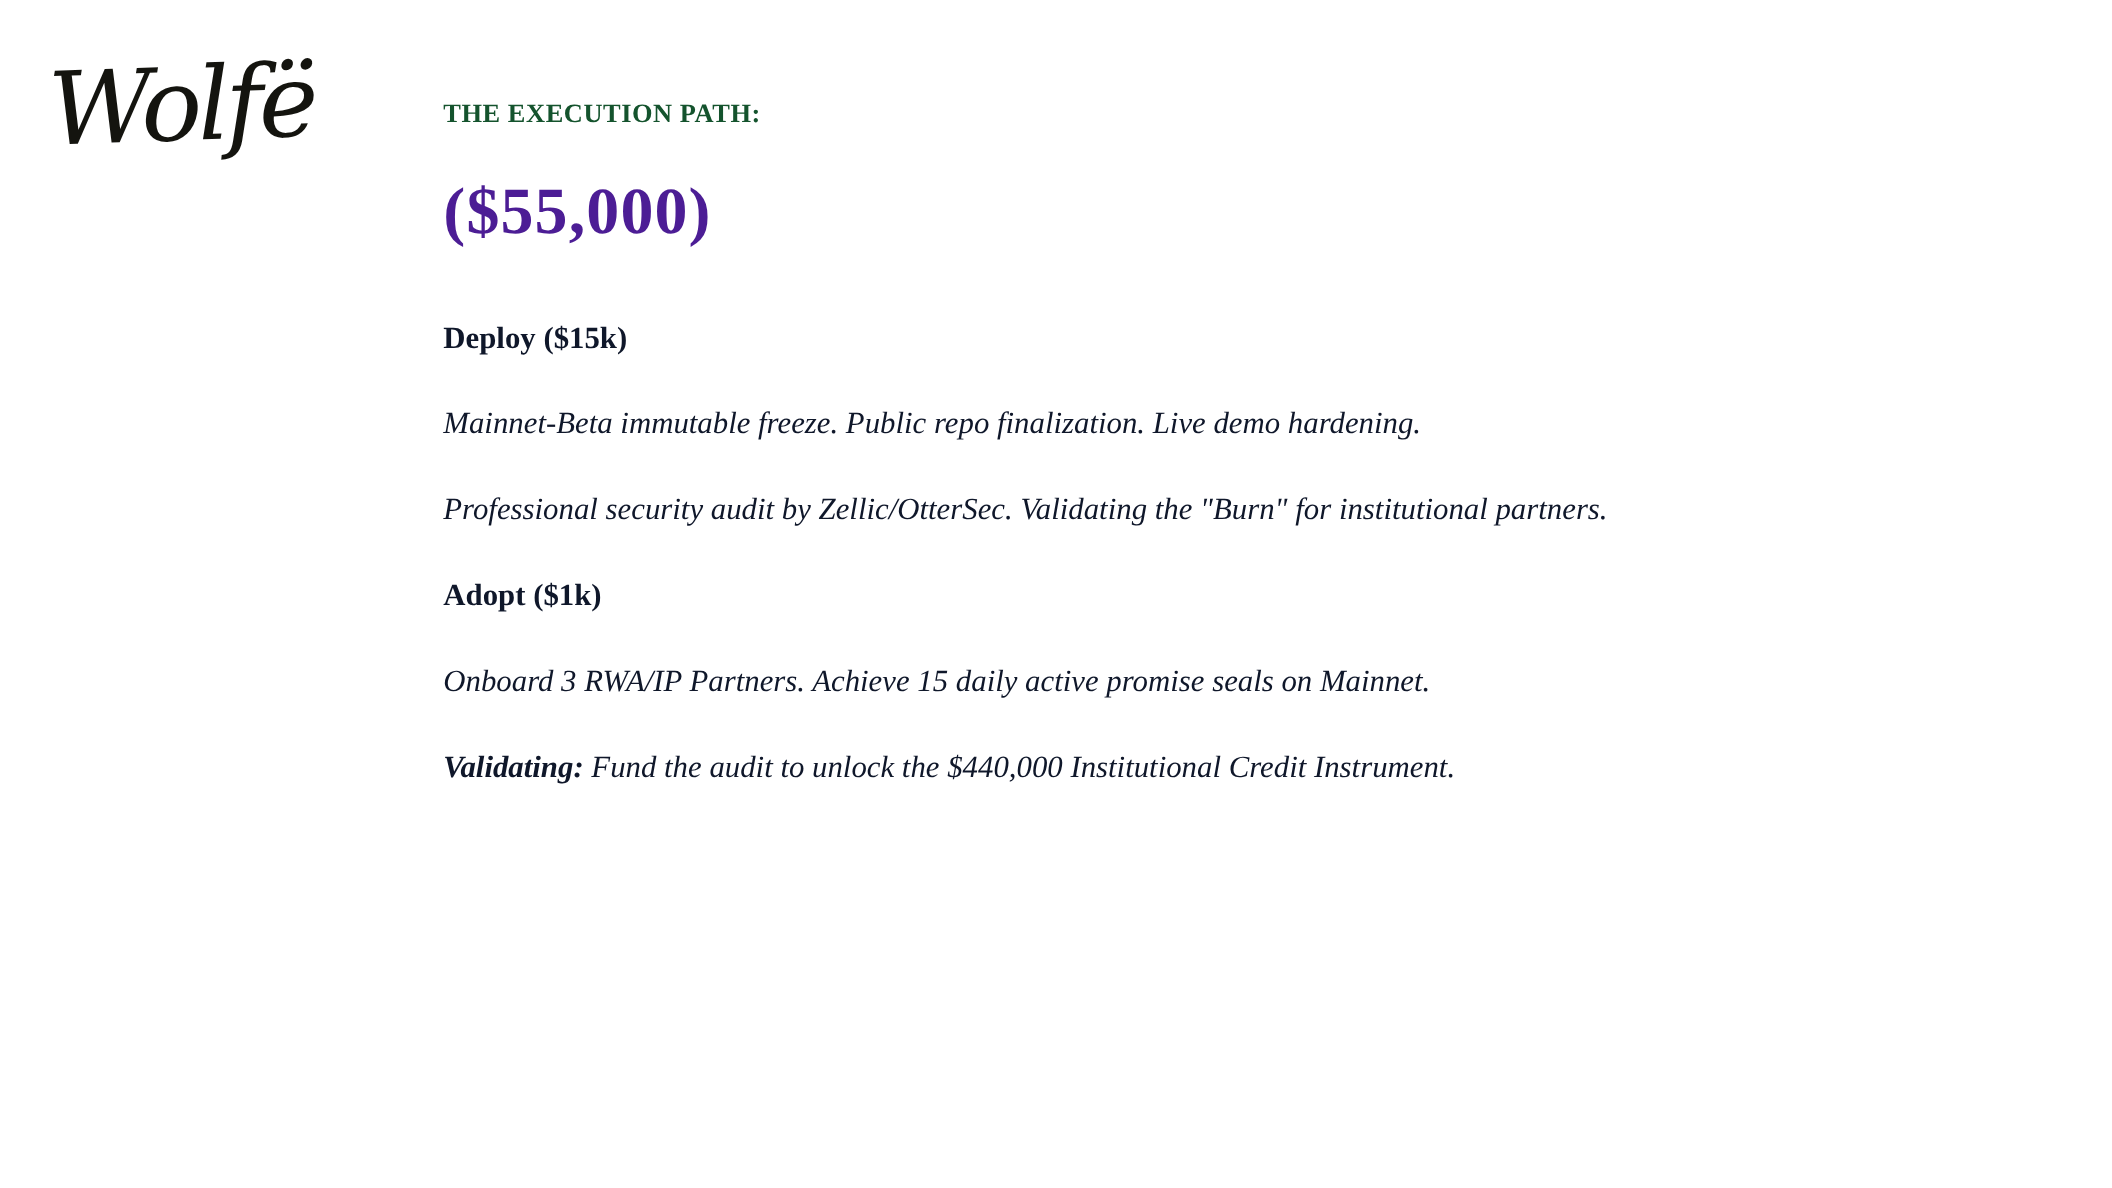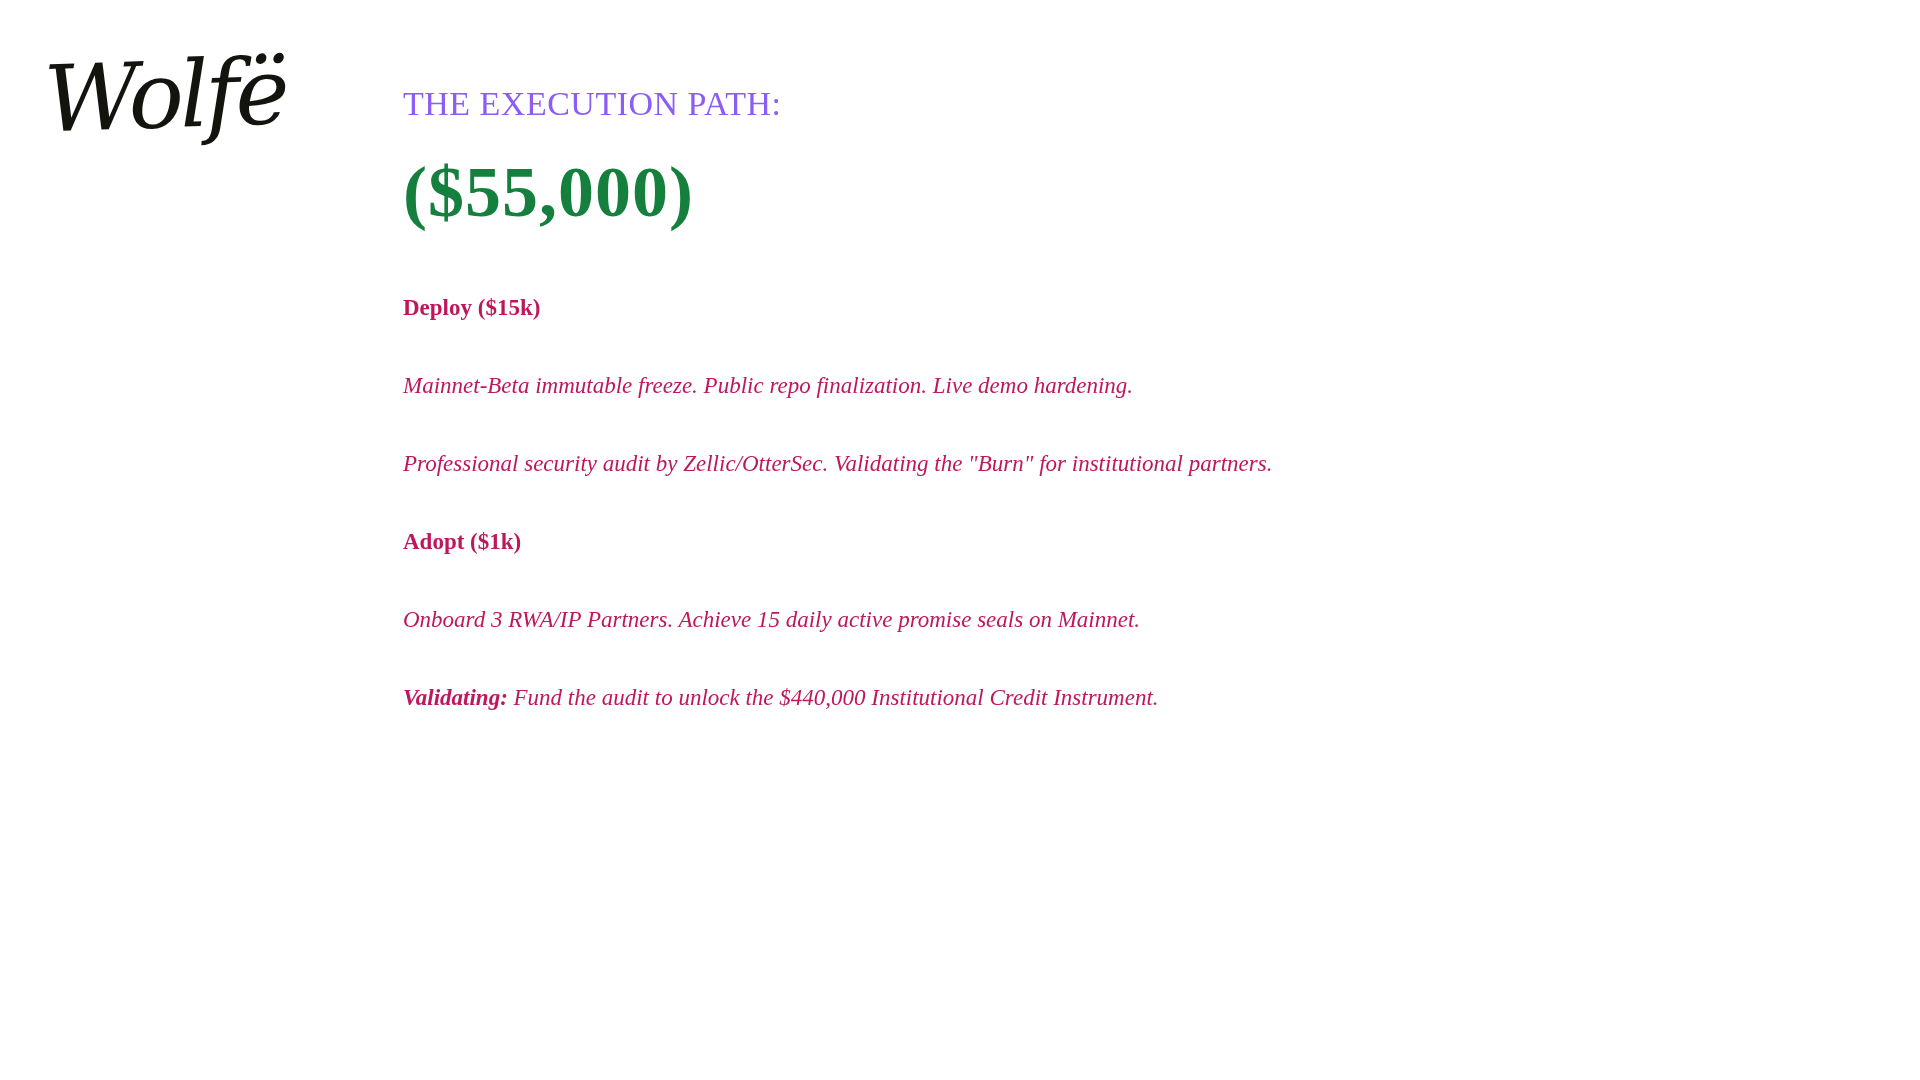--- a/index.html
+++ b/index.html
@@ -33,39 +33,39 @@
     transform: rotate(-2deg);
     white-space: nowrap;
   }
   .content {
     position: absolute;
     left: 403px;
     top: 84px;
     width: 1420px;
   }
   .kicker {
-    font-size: 34px;
-    font-weight: 400;
+    font-size: 24px;
+    font-weight: 700;
     line-height: 40px;
     letter-spacing: 0.5px;
-    color: #8b5cf6;
+    color: #14532d;
   }
   .amount {
-    font-size: 72px;
+    font-size: 60px;
     font-weight: 700;
     line-height: 92px;
     letter-spacing: 1px;
     margin-top: 22px;
-    color: #15803d;
+    color: #4c1d95;
   }
   .line {
-    font-size: 23px;
+    font-size: 28px;
     line-height: 32px;
     margin-top: 46px;
-    color: #be185d;
+    color: #0f172a;
   }
   .line.first-after-amount { margin-top: 54px; }
   .bold { font-weight: 700; }
   .regular { font-weight: 400; font-style: italic; }
 </style>
 </head>
 <body>
 
 <div class="page">
 

